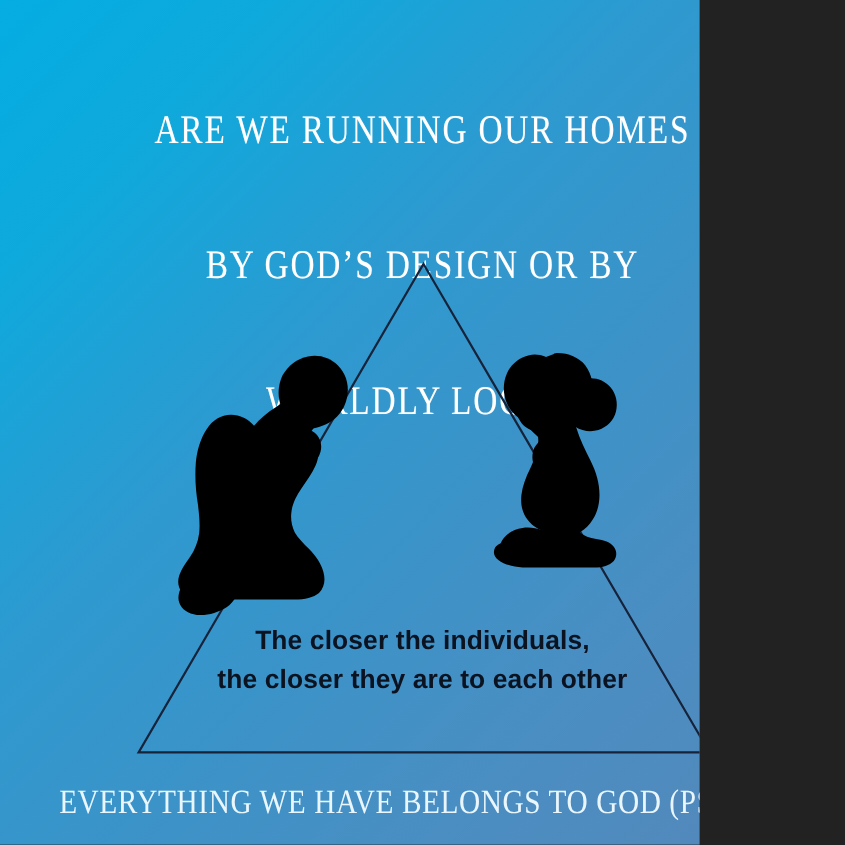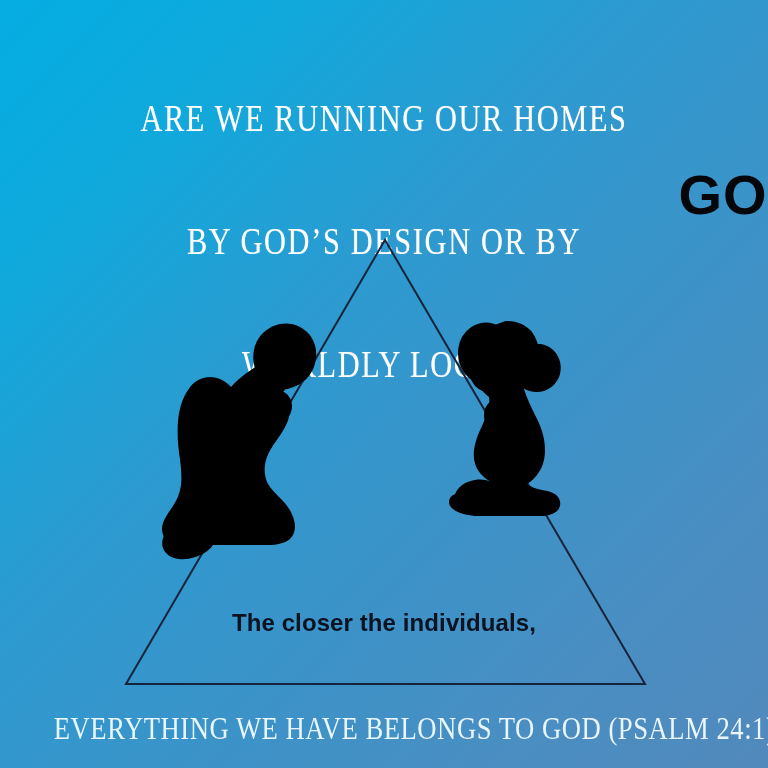--- a/index.html
+++ b/index.html
@@ -2,21 +2,21 @@
 <html><head>
 <meta charset="utf-8">
 <style>
   html, body {
     margin: 0;
     padding: 0;
     background: #222;
   }
   #poster {
     position: relative;
-    width: 768px;
+    width: 636px;
     height: 768px;
     overflow: hidden;
     background: linear-gradient(135deg,
         #04ADE2 0%,
         #0FA9DC 18%,
         #2D9AD0 42%,
         #3B93C8 62%,
         #4A8EC2 82%,
         #5289BC 100%);
     font-family: "Liberation Sans", sans-serif;
@@ -73,21 +73,21 @@
     top: 565px;
     left: 0;
     width: 768px;
     text-align: center;
     color: #0b1220;
     font-size: 24px;
     font-weight: 700;
     line-height: 35px;
     letter-spacing: 0.1px;
   }
-  .quote span { display: block; margin-top: 40px; }
+  .quote span { display: block; }
 
   
   .caption {
     position: absolute;
     top: 712px;
     left: 0;
     width: 768px;
     text-align: center;
     color: #e9f6fd;
     font-family: "Liberation Serif", "DejaVu Serif", serif;
@@ -256,17 +256,18 @@
                  C482,513 491,511 498,507
                  C504,503 507,498 506,493
                  C505,488 500,484 493,482
                  C487,480 481,479 475,480 Z"></path>
       </g>
     </svg>
   </div>
 
   <div class="quote">
     <span>The closer the individuals,</span>
+    <span>the closer they are to each other</span>
   </div>
 
   <div class="caption">EVERYTHING WE HAVE BELONGS TO GOD (PSALM 24:1)</div>
 
 </div>
 
 </body></html>

